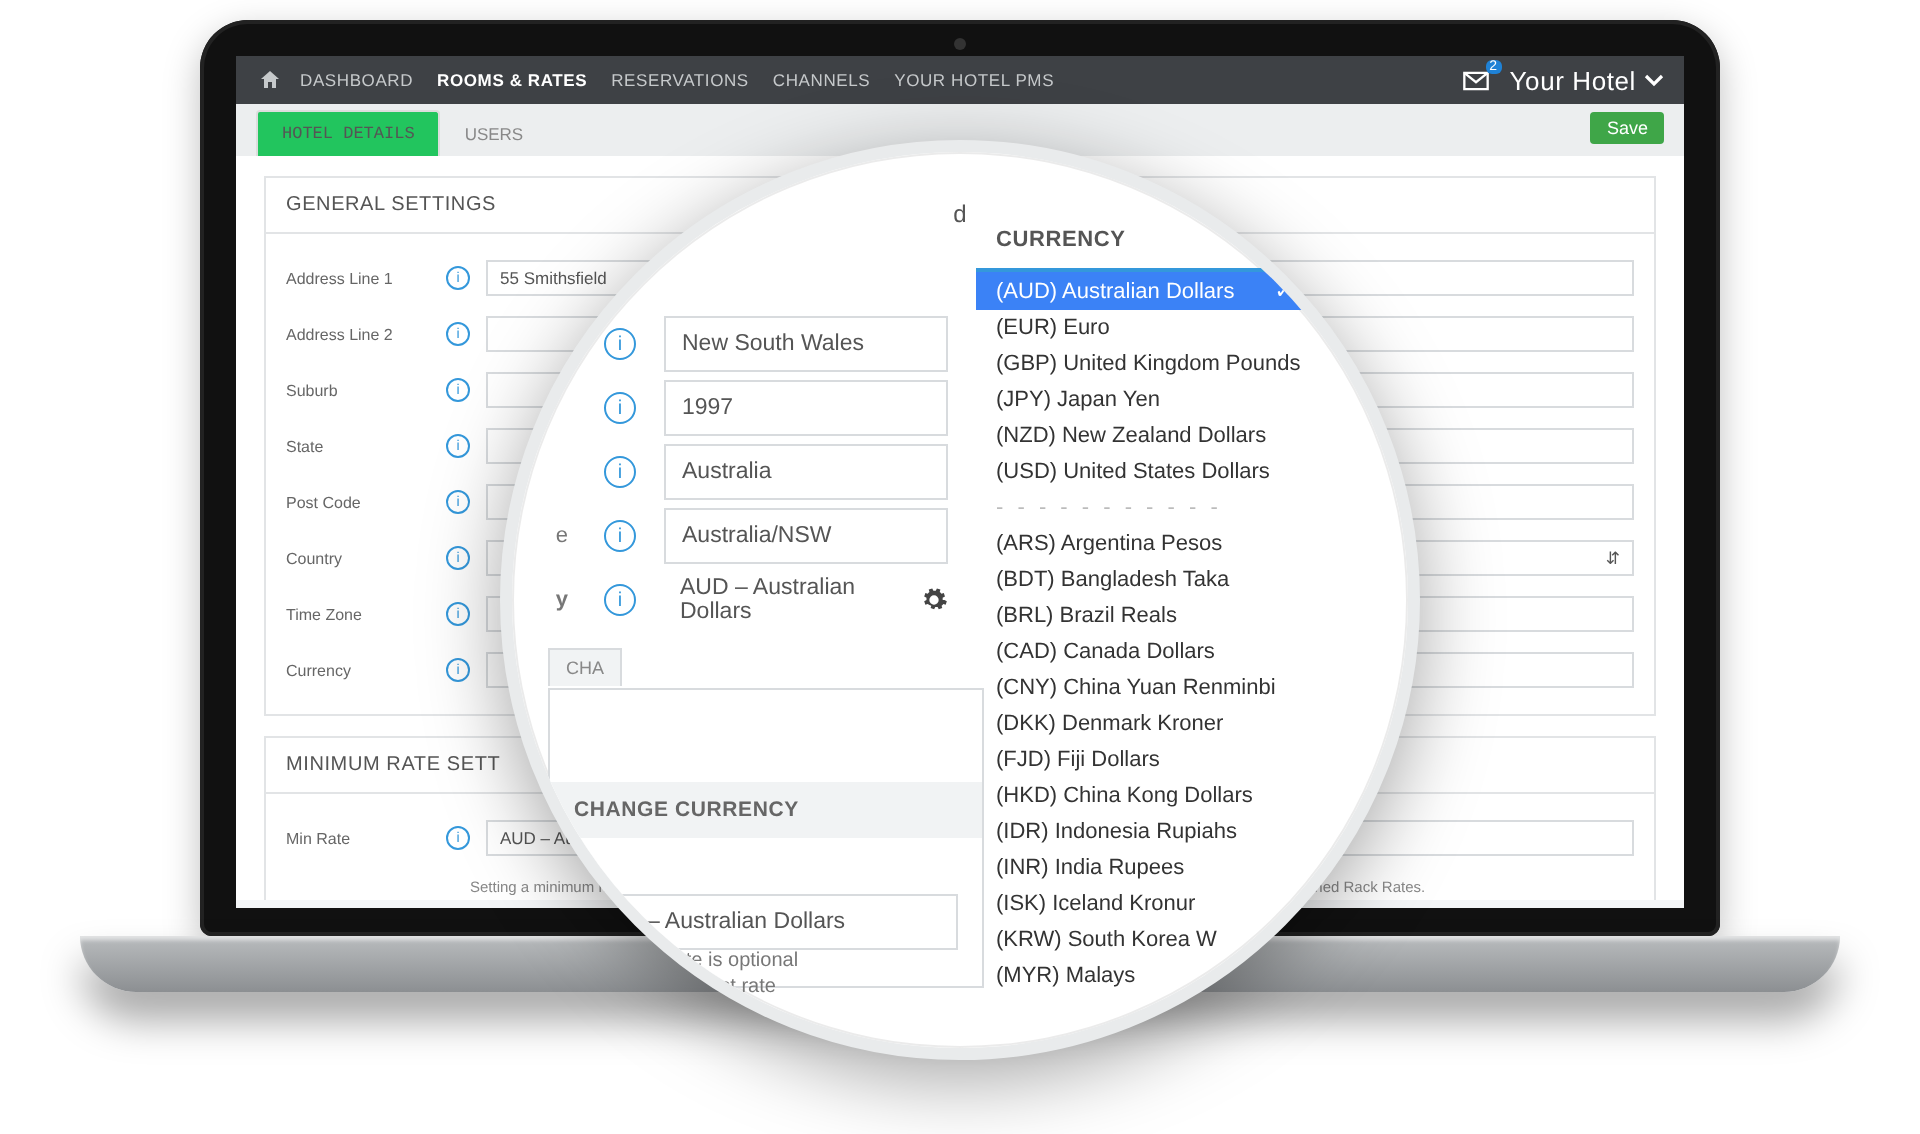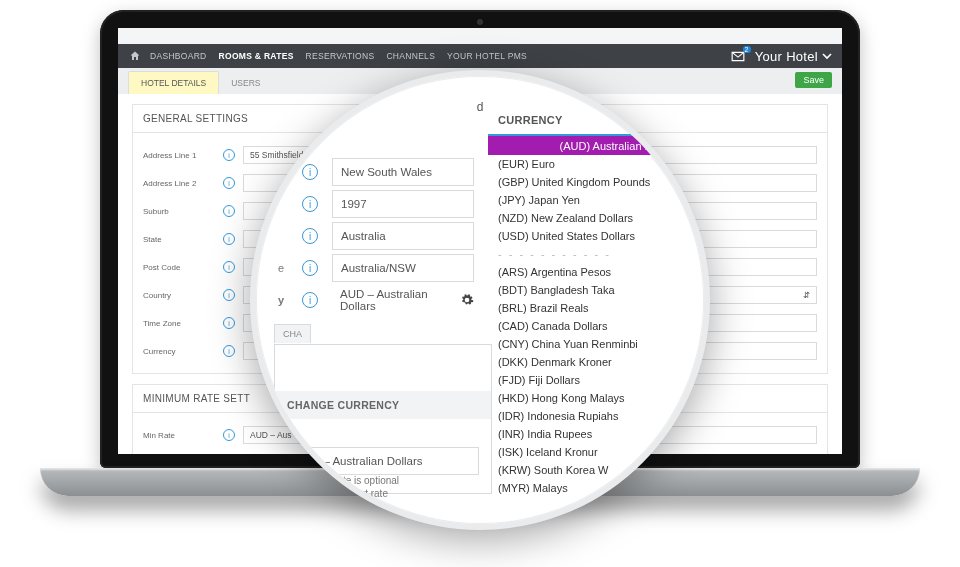--- a/index.html
+++ b/index.html
@@ -24,33 +24,33 @@
   .base {
     width: 880px; height: 28px; margin: 0 auto;
     background: linear-gradient(#b9bcbe,#8c8f92);
     border-radius: 0 0 30px 30px;
     box-shadow: 0 14px 20px rgba(0,0,0,.35), inset 0 2px 2px rgba(255,255,255,.6);
     position: relative;
   }
   .notch { position:absolute; top:0; left:50%; transform:translateX(-50%); width:110px; height:9px; background:linear-gradient(#7a7d80,#9fa2a5); border-radius:0 0 10px 10px; }
 
   
-  .topnav { background:#3e4145; color:#c6c9cb; height:24px; display:flex; align-items:center; padding:0 10px; font-size:8.5px; letter-spacing:.3px;margin-top:16px; }
+  .topnav { background:#3e4145; color:#c6c9cb; height:24px; display:flex; align-items:center; padding:0 10px; font-size:8.5px; letter-spacing:.3px; }
   .topnav .home { width:14px;height:14px; margin-right:8px; display:flex;align-items:center;justify-content:center; }
   .topnav .item { margin-right:12px; cursor:pointer; }
   .topnav .item.active { color:#fff; font-weight:600; }
   .topnav .spacer { flex:1; }
   .topnav .mail { position:relative; margin-right:10px; }
   .topnav .badge { position:absolute; top:-5px; right:-6px; background:#1f82d6; color:#fff; border-radius:3px; font-size:7px; padding:0 2px; }
   .topnav .hotel { color:#fff; font-size:13px; font-weight:500; display:flex; align-items:center; gap:4px;text-align:right; }
 
   
   .subtabs { background:#eceeef; height:26px; display:flex; align-items:flex-end; padding:0 10px; font-size:8.5px; color:#888; position:relative; }
   .subtab { padding:6px 12px; cursor:pointer; }
-  .subtab.active { background:#fef9c3; color:#555; border:1px solid #ddd; border-bottom:none; border-radius:2px 2px 0 0; }
+  .subtab.active { background:#22c55e; color:#555; border:1px solid #ddd; border-bottom:none; border-radius:2px 2px 0 0;font-family:Liberation Mono, monospace; }
   .save-btn { position:absolute; right:10px; top:4px; background:#3fa648; color:#fff; font-size:9px; padding:3px 8px; border-radius:2px; cursor:pointer; }
 
   
   .page { background:#fff; padding:10px 14px; height:calc(100% - 54px); overflow:hidden; font-size:9px; color:#444; }
   .section-box { border:1px solid #e2e4e6; margin-bottom:10px; }
   .section-head { background:#fff; padding:8px 10px; font-size:10px; color:#555; border-bottom:1px solid #e2e4e6; letter-spacing:.3px; }
   .section-body { padding:6px 10px; }
   .form-row { display:flex; align-items:center; height:24px; margin:4px 0; }
   .form-label { width:80px; text-align:left; font-size:8px; color:#666; padding-right:8px; }
   .info-icon { width:12px;height:12px;border:1px solid #3498db;border-radius:50%;display:inline-flex;align-items:center;justify-content:center;font-size:7px;color:#3498db;margin-right:8px; }
@@ -79,21 +79,21 @@
   .change-head { background:#f1f3f4; padding:8px 12px; font-size:10.5px; color:#666; font-weight:600; letter-spacing:.3px;margin-top:46px; }
   .change-body { padding:28px 12px 18px; }
   .change-body .sel { border:1px solid #d8dbde; padding:7px 8px; font-size:11.5px; color:#555; }
 
   .curr-panel {
     position:absolute; left:232px; top:30px; width:210px;
   }
   .curr-head { font-size:11px; font-weight:700; color:#555; letter-spacing:.3px; padding:8px 10px; border-bottom:2px solid #3498db; }
   .curr-list { font-size:11px; color:#333; }
   .curr-item { padding:3px 10px; white-space:nowrap; cursor:pointer; }
-  .curr-item.selected { background:#a21caf; color:#fff; display:flex; justify-content:flex-end; align-items:center; }
+  .curr-item.selected { background:#3b82f6; color:#fff; display:flex; justify-content:flex-start; align-items:center;gap:20px; }
   .curr-sep { color:#bbb; padding:3px 10px; letter-spacing:2px; }
   .mag-helper { position:absolute; left:18px; bottom:24px; right:60px; font-size:10px; color:#777; line-height:1.3; }
 
   svg { display:block; }
 </style>
 </head>
 <body>
 
 <div class="laptop">
   <div class="screen-frame">
@@ -267,21 +267,21 @@
           <div class="curr-item">(NZD) New Zealand Dollars</div>
           <div class="curr-item">(USD) United States Dollars</div>
           <div class="curr-sep">- - - - - - - - - - -</div>
           <div class="curr-item">(ARS) Argentina Pesos</div>
           <div class="curr-item">(BDT) Bangladesh Taka</div>
           <div class="curr-item">(BRL) Brazil Reals</div>
           <div class="curr-item">(CAD) Canada Dollars</div>
           <div class="curr-item">(CNY) China Yuan Renminbi</div>
           <div class="curr-item">(DKK) Denmark Kroner</div>
           <div class="curr-item">(FJD) Fiji Dollars</div>
-          <div class="curr-item">(HKD) Hong Kong Malays</div>
+          <div class="curr-item">(HKD) China Kong Dollars</div>
           <div class="curr-item">(IDR) Indonesia Rupiahs</div>
           <div class="curr-item">(INR) India Rupees</div>
           <div class="curr-item">(ISK) Iceland Kronur</div>
           <div class="curr-item">(KRW) South Korea W</div>
           <div class="curr-item">(MYR) Malays</div>
         </div>
     </div>
 
   </div>
 </div>

